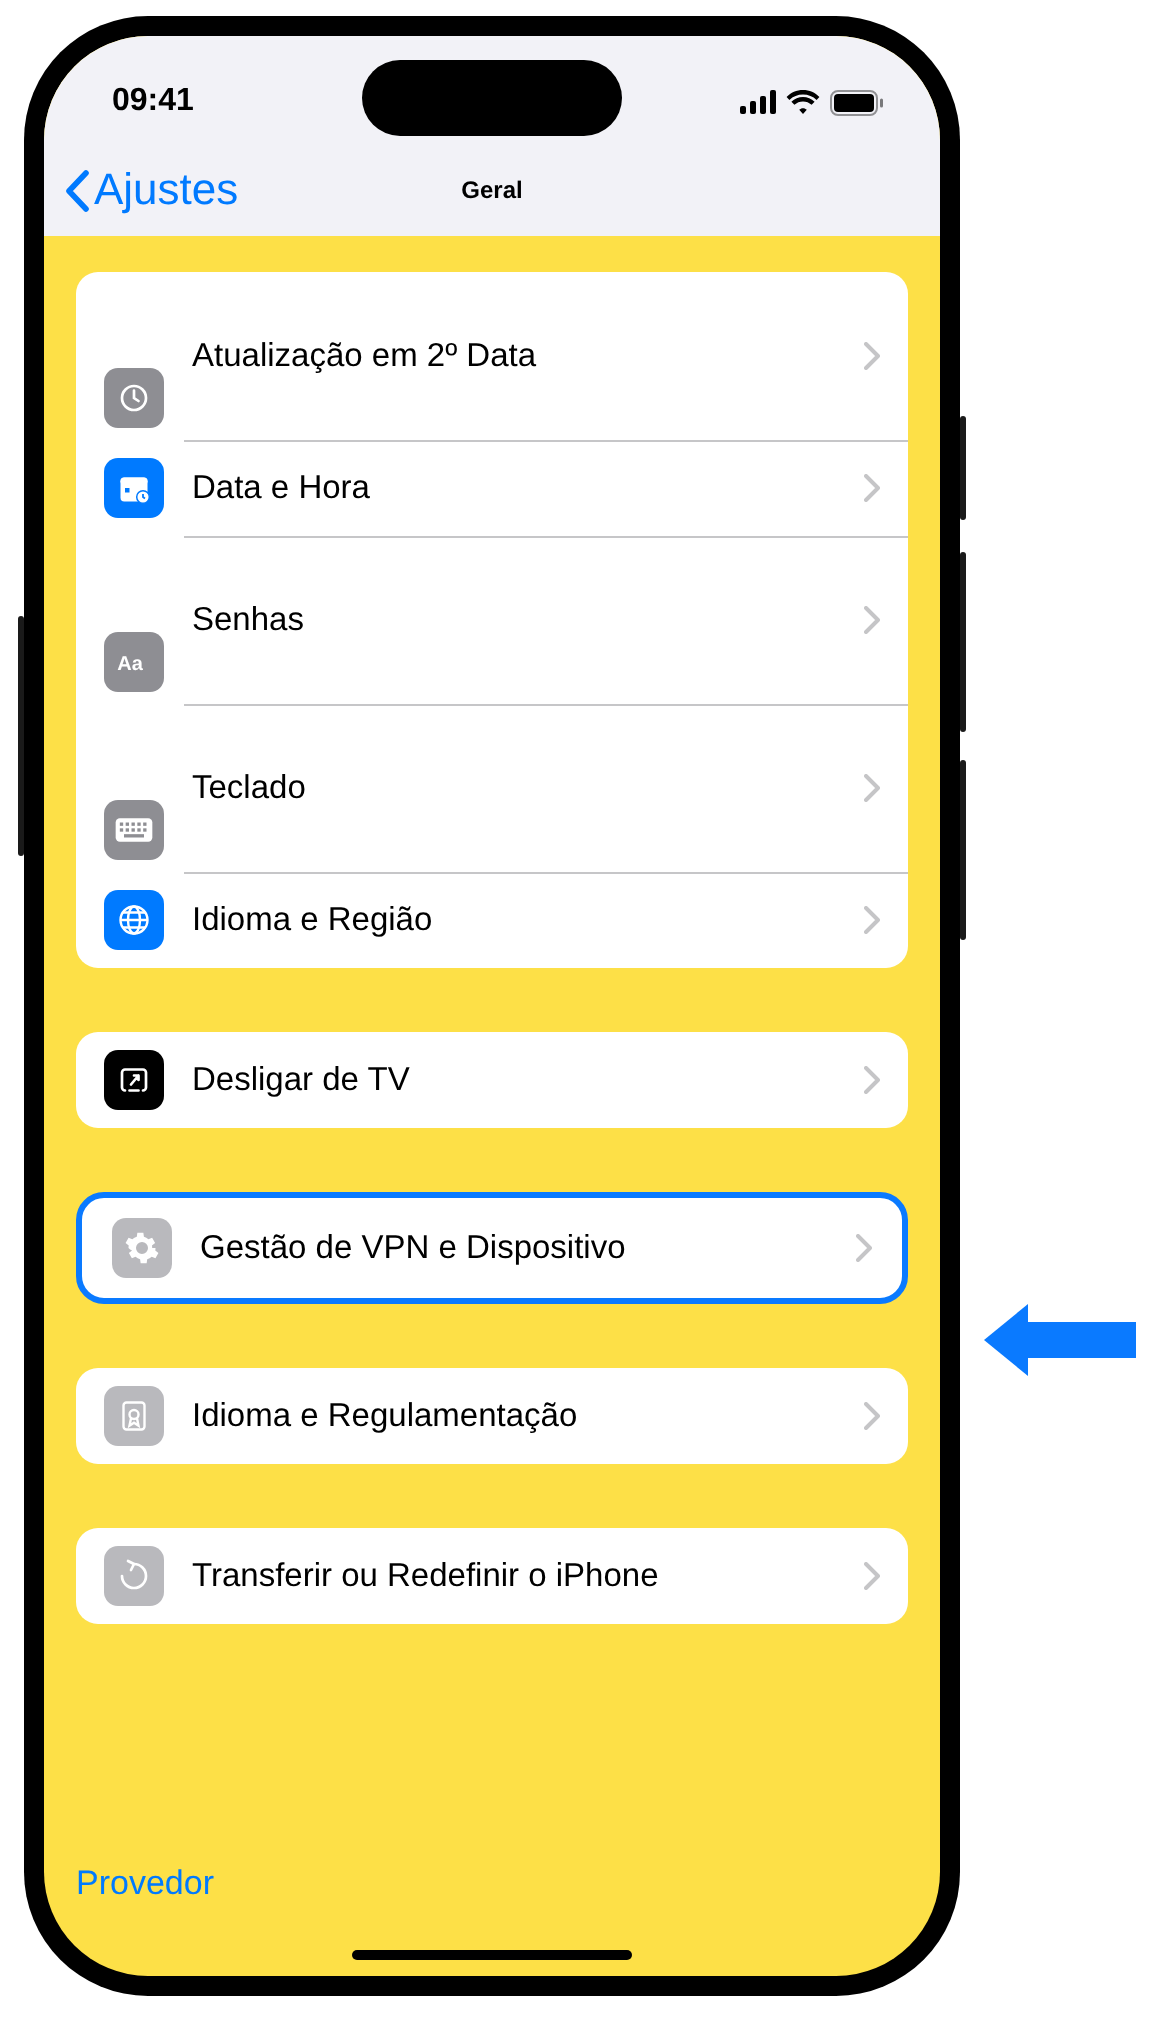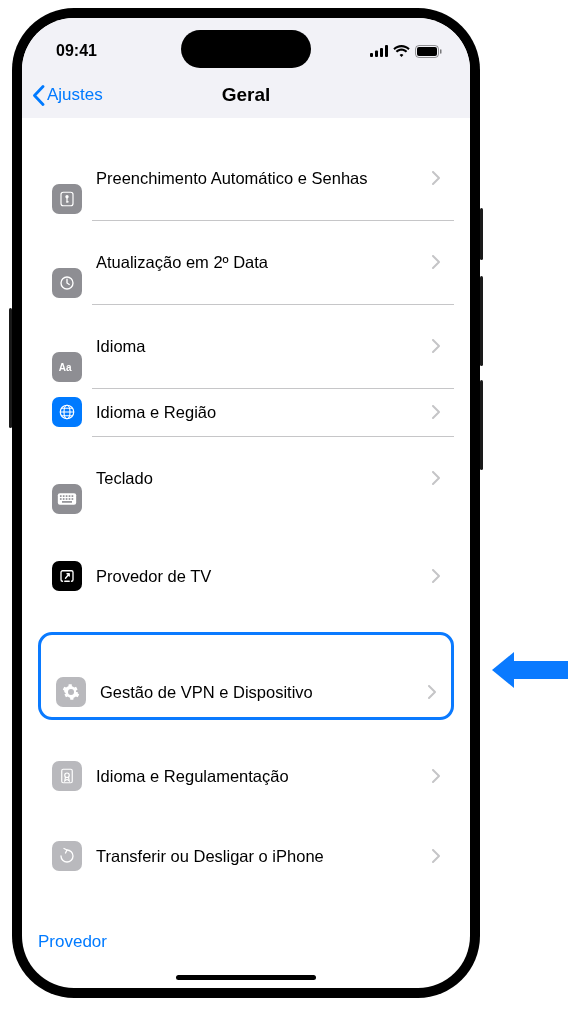--- a/index.html
+++ b/index.html
@@ -17,21 +17,21 @@
     width: 468px;
     height: 990px;
     border-radius: 62px;
     background: #000;
     padding: 10px;
   }
   .phone-screen {
     width: 100%;
     height: 100%;
     border-radius: 52px;
-    background: #ffffff;
+    background: #fde047;
     overflow: hidden;
     position: relative;
   }
   .side-button-right-top {
     position: absolute;
     right: -3px;
     top: 200px;
     width: 3px;
     height: 52px;
     background: #1a1a1a;
@@ -97,28 +97,28 @@
     display: flex;
     align-items: center;
     position: relative;
     background: #f2f2f7;
     padding: 0 10px;
   }
   .back-btn {
     display: flex;
     align-items: center;
     color: #007aff;
-    font-size: 17px;
+    font-size: 22px;
     gap: 2px;
   }
   .nav-title {
     position: absolute;
     left: 50%;
     transform: translateX(-50%);
-    font-size: 19px;
+    font-size: 12px;
     font-weight: 600;
     color: #000;
   }
   .content {
     padding: 0 16px;
     overflow-y: auto;
     height: calc(100% - 136px);
   }
   .group {
     background: #fff;
@@ -163,21 +163,21 @@
     color: #c5c5c7;
     flex-shrink: 0;
   }
   .highlighted-group {
     border: 3.5px solid #0a7aff;
     border-radius: 14px;
     margin-top: 32px;
     padding: 1px;
     background: #fff;
   }
-  .highlighted-group .row { min-height: 48px; margin-top: 32px; }
+  .highlighted-group .row { min-height: 48px; }
   .footer-link {
     color: #007aff;
     font-size: 17px;
     padding: 18px 16px 0 16px;
     position: absolute;
     bottom: 36px;
     left: 0;
   }
   .home-indicator {
     position: absolute;
@@ -240,64 +240,52 @@
           </svg>
         <span>Ajustes</span>
       </div>
       <div class="nav-title">Geral</div>
     </div>
 
     <div class="content" id="content">
         <div class="group">
           <div class="row">
             <div class="row-icon ic-gray">
-              <svg width="18" height="18" viewBox="0 0 24 24" fill="#fff">
-                <rect x="4" y="3" width="16" height="18" rx="3" fill="none" stroke="#fff" stroke-width="1.6"></rect>
-                <circle cx="12" cy="9" r="2.2" fill="#fff"></circle>
-                <rect x="11.2" y="10" width="1.6" height="7" fill="#fff"></rect>
-                <rect x="11.2" y="15" width="3" height="1.5" fill="#fff"></rect>
-              </svg>
-            </div>
-            <div class="row-label">Preenchimento Automático e Senhas</div>
-            <svg class="chevron" width="8" height="14" viewBox="0 0 8 14">
-              <path d="M1 1l6 6-6 6" stroke="#c5c5c7" stroke-width="2" fill="none" stroke-linecap="round" stroke-linejoin="round"></path>
-            </svg>
-          </div>
-          <div class="row">
-            <div class="row-icon ic-gray">
               <svg width="18" height="18" viewBox="0 0 24 24" fill="none" stroke="#fff" stroke-width="1.8">
                 <circle cx="12" cy="12" r="8"></circle>
                 <path d="M12 7v5l3 2" stroke-linecap="round"></path>
               </svg>
             </div>
             <div class="row-label">Atualização em 2º Data</div>
             <svg class="chevron" width="8" height="14" viewBox="0 0 8 14">
               <path d="M1 1l6 6-6 6" stroke="#c5c5c7" stroke-width="2" fill="none" stroke-linecap="round" stroke-linejoin="round"></path>
             </svg>
           </div>
           <div class="row">
+            <div class="row-icon ic-blue">
+              <svg width="18" height="18" viewBox="0 0 24 24" fill="#fff">
+                <rect x="3" y="5" width="18" height="16" rx="2.5" fill="#fff"></rect>
+                <rect x="3" y="5" width="18" height="5" rx="2.5" fill="#fff"></rect>
+                <rect x="6" y="12" width="3" height="3" fill="#007aff"></rect>
+                <circle cx="18" cy="18" r="4.2" fill="#fff" stroke="#007aff" stroke-width="1"></circle>
+                <path d="M18 16v2l1.3 1" stroke="#007aff" stroke-width="1.2" fill="none"></path>
+              </svg>
+            </div>
+            <div class="row-label">Data e Hora</div>
+            <svg class="chevron" width="8" height="14" viewBox="0 0 8 14">
+              <path d="M1 1l6 6-6 6" stroke="#c5c5c7" stroke-width="2" fill="none" stroke-linecap="round" stroke-linejoin="round"></path>
+            </svg>
+          </div>
+          <div class="row">
             <div class="row-icon ic-gray">
               <svg width="20" height="14" viewBox="0 0 24 16">
                 <text x="2" y="13" font-size="12" font-weight="600" fill="#fff" font-family="Arial">Aa</text>
               </svg>
             </div>
-            <div class="row-label">Idioma</div>
-            <svg class="chevron" width="8" height="14" viewBox="0 0 8 14">
-              <path d="M1 1l6 6-6 6" stroke="#c5c5c7" stroke-width="2" fill="none" stroke-linecap="round" stroke-linejoin="round"></path>
-            </svg>
-          </div>
-          <div class="row">
-            <div class="row-icon ic-blue">
-              <svg width="18" height="18" viewBox="0 0 24 24" fill="none" stroke="#fff" stroke-width="1.6">
-                <circle cx="12" cy="12" r="9"></circle>
-                <ellipse cx="12" cy="12" rx="4" ry="9"></ellipse>
-                <path d="M3 12h18M4.5 7h15M4.5 17h15"></path>
-              </svg>
-            </div>
-            <div class="row-label">Idioma e Região</div>
+            <div class="row-label">Senhas</div>
             <svg class="chevron" width="8" height="14" viewBox="0 0 8 14">
               <path d="M1 1l6 6-6 6" stroke="#c5c5c7" stroke-width="2" fill="none" stroke-linecap="round" stroke-linejoin="round"></path>
             </svg>
           </div>
           <div class="row">
             <div class="row-icon ic-gray">
               <svg width="20" height="14" viewBox="0 0 24 16" fill="#fff">
                 <rect x="1" y="1" width="22" height="14" rx="2.5" fill="#fff"></rect>
                 <rect x="3.5" y="3.5" width="2" height="2" fill="#8e8e93"></rect>
                 <rect x="7" y="3.5" width="2" height="2" fill="#8e8e93"></rect>
@@ -310,30 +298,43 @@
                 <rect x="14" y="7" width="2" height="2" fill="#8e8e93"></rect>
                 <rect x="17.5" y="7" width="2" height="2" fill="#8e8e93"></rect>
                 <rect x="6" y="10.5" width="12" height="2" fill="#8e8e93"></rect>
               </svg>
             </div>
             <div class="row-label">Teclado</div>
             <svg class="chevron" width="8" height="14" viewBox="0 0 8 14">
               <path d="M1 1l6 6-6 6" stroke="#c5c5c7" stroke-width="2" fill="none" stroke-linecap="round" stroke-linejoin="round"></path>
             </svg>
           </div>
+          <div class="row">
+            <div class="row-icon ic-blue">
+              <svg width="18" height="18" viewBox="0 0 24 24" fill="none" stroke="#fff" stroke-width="1.6">
+                <circle cx="12" cy="12" r="9"></circle>
+                <ellipse cx="12" cy="12" rx="4" ry="9"></ellipse>
+                <path d="M3 12h18M4.5 7h15M4.5 17h15"></path>
+              </svg>
+            </div>
+            <div class="row-label">Idioma e Região</div>
+            <svg class="chevron" width="8" height="14" viewBox="0 0 8 14">
+              <path d="M1 1l6 6-6 6" stroke="#c5c5c7" stroke-width="2" fill="none" stroke-linecap="round" stroke-linejoin="round"></path>
+            </svg>
+          </div>
         </div>
         <div class="group">
           <div class="row">
             <div class="row-icon ic-black">
               <svg width="18" height="18" viewBox="0 0 24 24" fill="none" stroke="#fff" stroke-width="1.8">
                 <path d="M6 5h12M6 5c-1 0-2 1-2 2v10c0 1 1 2 2 2M18 5c1 0 2 1 2 2v10c0 1-1 2-2 2M9 19h6" stroke-linecap="round"></path>
                 <path d="M15 9l-5 6M15 9h-3M15 9v3" stroke-linecap="round"></path>
               </svg>
             </div>
-            <div class="row-label">Provedor de TV</div>
+            <div class="row-label">Desligar de TV</div>
             <svg class="chevron" width="8" height="14" viewBox="0 0 8 14">
               <path d="M1 1l6 6-6 6" stroke="#c5c5c7" stroke-width="2" fill="none" stroke-linecap="round" stroke-linejoin="round"></path>
             </svg>
           </div>
         </div>
         <div class="highlighted-group">
           <div class="row">
             <div class="row-icon ic-ltgray">
               <svg width="18" height="18" viewBox="0 0 24 24" fill="#fff">
                 <path d="M12 8a4 4 0 100 8 4 4 0 000-8zm9 4c0 .6-.05 1.18-.15 1.74l2.1 1.64-2 3.46-2.47-1a9 9 0 01-3 1.74l-.38 2.62h-4l-.38-2.62a9 9 0 01-3-1.74l-2.47 1-2-3.46 2.1-1.64A9.1 9.1 0 013 12c0-.6.05-1.18.15-1.74L1.05 8.62l2-3.46 2.47 1a9 9 0 013-1.74L8.9 1.8h4l.38 2.62a9 9 0 013 1.74l2.47-1 2 3.46-2.1 1.64c.1.56.15 1.14.15 1.74z"></path>
@@ -361,21 +362,21 @@
           </div>
         </div>
         <div class="group">
           <div class="row">
             <div class="row-icon ic-ltgray">
               <svg width="18" height="18" viewBox="0 0 24 24" fill="none" stroke="#fff" stroke-width="1.8">
                 <path d="M4 12a8 8 0 108-8" stroke-linecap="round"></path>
                 <path d="M8 2l4 2-2 4" stroke-linecap="round" stroke-linejoin="round"></path>
               </svg>
             </div>
-            <div class="row-label">Transferir ou Desligar o iPhone</div>
+            <div class="row-label">Transferir ou Redefinir o iPhone</div>
             <svg class="chevron" width="8" height="14" viewBox="0 0 8 14">
               <path d="M1 1l6 6-6 6" stroke="#c5c5c7" stroke-width="2" fill="none" stroke-linecap="round" stroke-linejoin="round"></path>
             </svg>
           </div>
         </div>
       </div>
 
     <div class="footer-link">Provedor</div>
     <div class="home-indicator"></div>
   </div>

